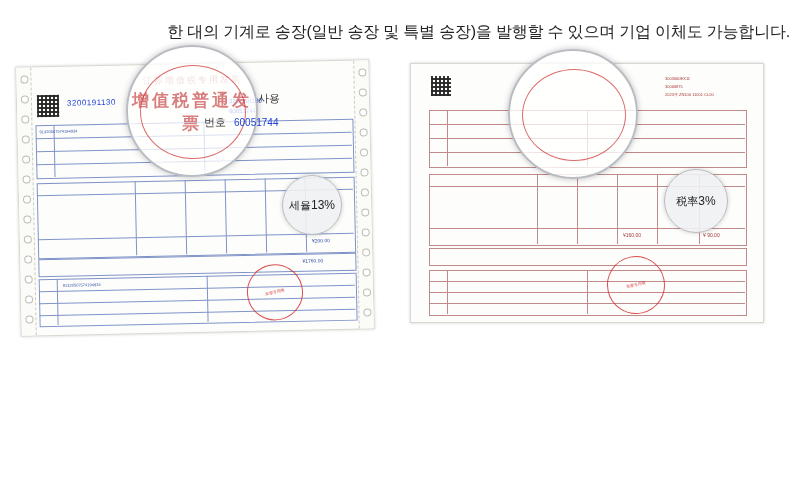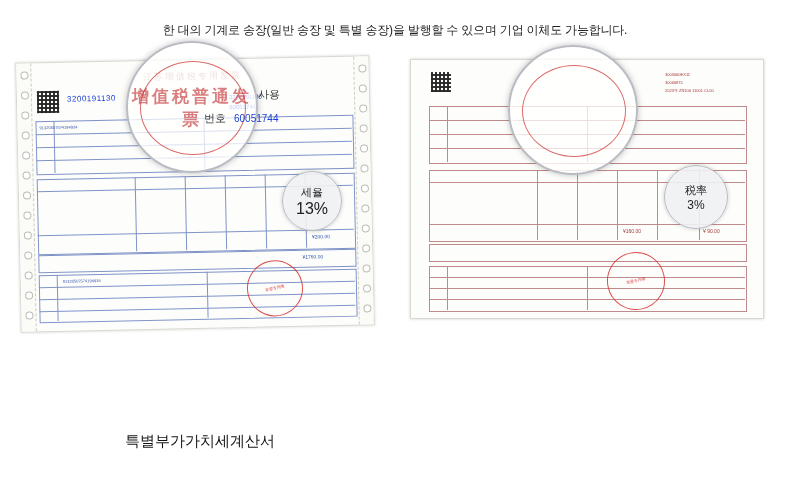--- a/index.html
+++ b/index.html
@@ -23,22 +23,22 @@
   .headline {
     text-align: center;
     font-size: 34px;
     font-weight: bold;
     color: #1b3fd6;
     letter-spacing: 1px;
     padding-top: 22px;
     line-height: 1.2;
   }
   .subline {
-    text-align: center;
-    font-size: 12px;
+    text-align: right;
+    font-size: 16px;
     color: #222222;
     padding-top: 22px;
     letter-spacing: -0.2px;
   }
   .invoices {
     position: relative;
     margin-top: 20px;
     height: 300px;
   }
   .invoice-wrap {
@@ -187,21 +187,21 @@
     border-radius: 50%;
     opacity: 0.75;
   }
   .callout {
     position: absolute;
     border-radius: 50%;
     background: rgba(240,241,243,0.9);
     border: 1.5px solid #b9bcc2;
     box-shadow: 0 0 4px rgba(0,0,0,0.2);
     display: flex;
-    flex-direction: column;
+    flex-direction: row;
     align-items: center;
     justify-content: center;
     font-size: 11px;
     color: #222;
     text-align: center;
   }
   .note {
     position: absolute;
     font-size: 11px;
     color: #333;
@@ -311,21 +311,21 @@
         <div class="lens-text" style="top:42px; font-size:17px;">增值税普通发票</div>
         <div class="lens-ring" style="left:12px; top:18px; width:104px; height:92px;"></div>
       </div>
 
       <div class="note" style="left:240px; top:28px;text-align:right;">사용</div>
       <div class="note" style="left:186px; top:52px;">번호</div>
       <div class="note-val" style="left:216px; top:54px;">60051744</div>
 
       <div class="callout" style="left:264px; top:112px; width:58px; height:58px;">
         <div>세율</div>
-        <div style="font-size:16px;">13%</div>
+        <div style="font-size:12px;">13%</div>
       </div>
     </div>
 
     <div class="invoice-wrap right-wrap">
       <div class="paper paper-right">
 
         <div class="inv-body red">
           <div class="qr" style="left:4px; top:6px; width:20px; height:20px;"></div>
 
           <div class="txt red" style="left:238px; top:6px;">3003060EX11</div>
@@ -368,15 +368,14 @@
       </div>
 
       <div class="callout" style="left:254px; top:106px; width:62px; height:62px;">
         <div>税率</div>
         <div style="font-size:12px;">3%</div>
       </div>
     </div>
 
   </div>
 
-  <div class="caption left">특별부가가치세계산서</div>
 
 </div>
 
 </body></html>

